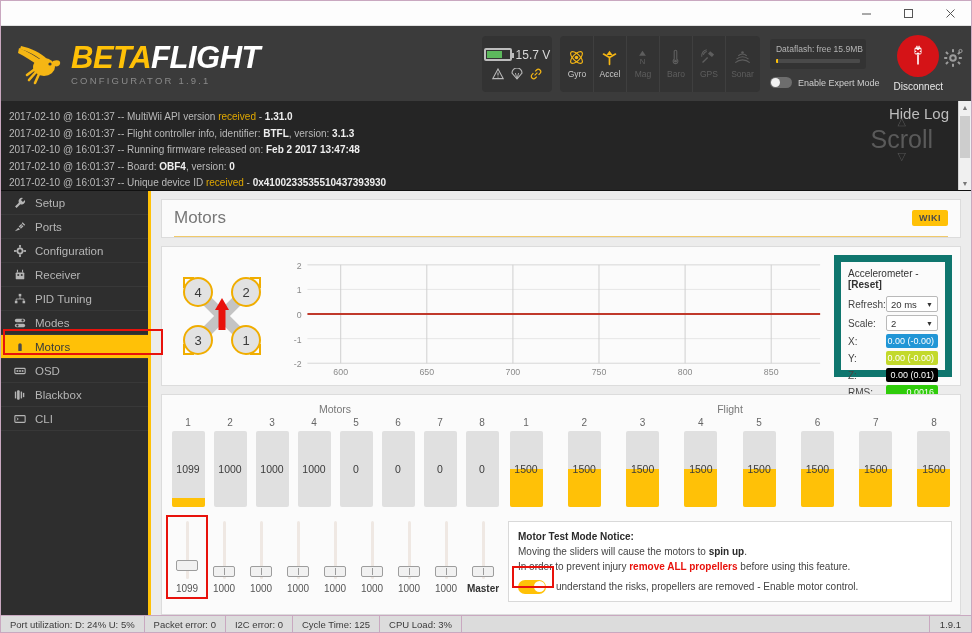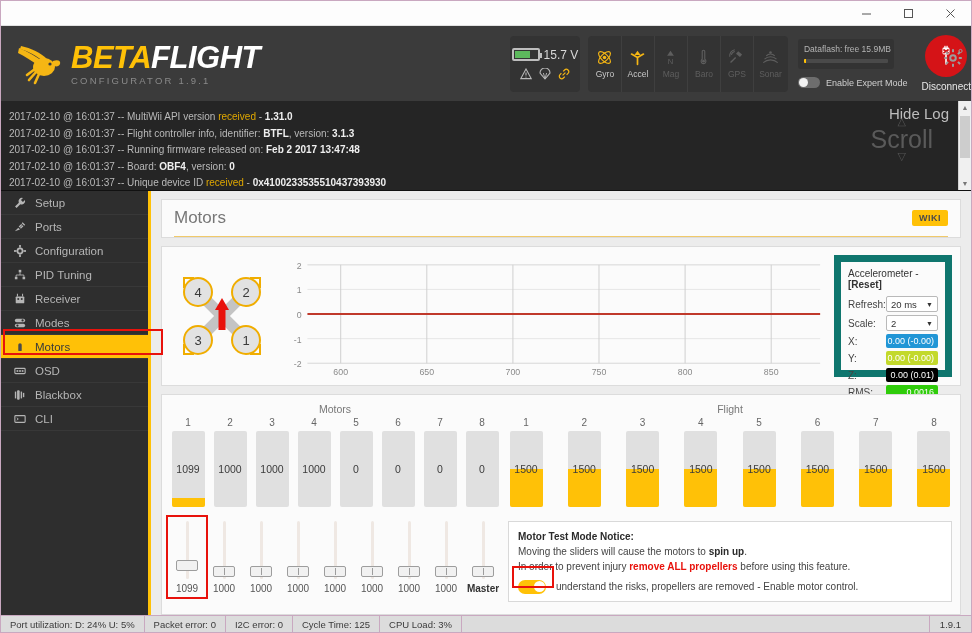--- a/index.html
+++ b/index.html
@@ -109,20 +109,21 @@
     position: relative;
   }
   .toggle-sm i {
     position: absolute; top: 1px; left: 1px;
     width: 9px; height: 9px; border-radius: 50%; background: #f2f2f2;
   }
   .expert-label { font-size: 9px; color: #cfcfcf; white-space: nowrap; }
 
   .disc-wrap {
     display: flex; flex-direction: column; align-items: center;
+    margin-right: 28px;
   }
   .disc-circle {
     width: 42px; height: 42px; border-radius: 50%;
     background: #d51317; display: flex;
     align-items: center; justify-content: center;
   }
   .disc-label { font-size: 10px; color: #e8e8e8; margin-top: 4px; }
   .gear-hdr { position: absolute; right: 8px; top: 22px; }
 
   
@@ -548,38 +549,38 @@
                 <rect x="0" y="6" width="3" height="2"></rect>
                 <rect x="11" y="6" width="3" height="2"></rect>
               </g>
             </svg>
           </span>
         <span>Configuration</span>
       </div>
       <div class="nav-item">
         <span class="nav-ico">
             <svg width="12" height="12" viewBox="0 0 14 14">
+              <rect x="2" y="4" width="10" height="8" rx="1" fill="currentColor"></rect>
+              <rect x="4" y="6" width="2" height="2" fill="#2e2e2e"></rect>
+              <rect x="8" y="6" width="2" height="2" fill="#2e2e2e"></rect>
+              <path d="M4 4 L4 1 M10 4 L10 1" stroke="currentColor" stroke-width="1.2"></path>
+            </svg>
+          </span>
+        <span>Receiver</span>
+      </div>
+      <div class="nav-item">
+        <span class="nav-ico">
+            <svg width="12" height="12" viewBox="0 0 14 14">
               <rect x="5.5" y="1" width="3" height="3" fill="currentColor"></rect>
               <rect x="1" y="9" width="3" height="3" fill="currentColor"></rect>
               <rect x="10" y="9" width="3" height="3" fill="currentColor"></rect>
               <path d="M7 4 L7 7 M2.5 9 L2.5 7 L11.5 7 L11.5 9" stroke="currentColor" stroke-width="1" fill="none"></path>
             </svg>
           </span>
         <span>PID Tuning</span>
-      </div>
-      <div class="nav-item">
-        <span class="nav-ico">
-            <svg width="12" height="12" viewBox="0 0 14 14">
-              <rect x="2" y="4" width="10" height="8" rx="1" fill="currentColor"></rect>
-              <rect x="4" y="6" width="2" height="2" fill="#2e2e2e"></rect>
-              <rect x="8" y="6" width="2" height="2" fill="#2e2e2e"></rect>
-              <path d="M4 4 L4 1 M10 4 L10 1" stroke="currentColor" stroke-width="1.2"></path>
-            </svg>
-          </span>
-        <span>Receiver</span>
       </div>
       <div class="nav-item">
         <span class="nav-ico">
             <svg width="12" height="12" viewBox="0 0 14 14">
               <rect x="1" y="2" width="12" height="4" rx="2" fill="currentColor"></rect>
               <circle cx="10" cy="4" r="1.3" fill="#2e2e2e"></circle>
               <rect x="1" y="8" width="12" height="4" rx="2" fill="currentColor"></rect>
               <circle cx="4" cy="10" r="1.3" fill="#2e2e2e"></circle>
             </svg>
           </span>

